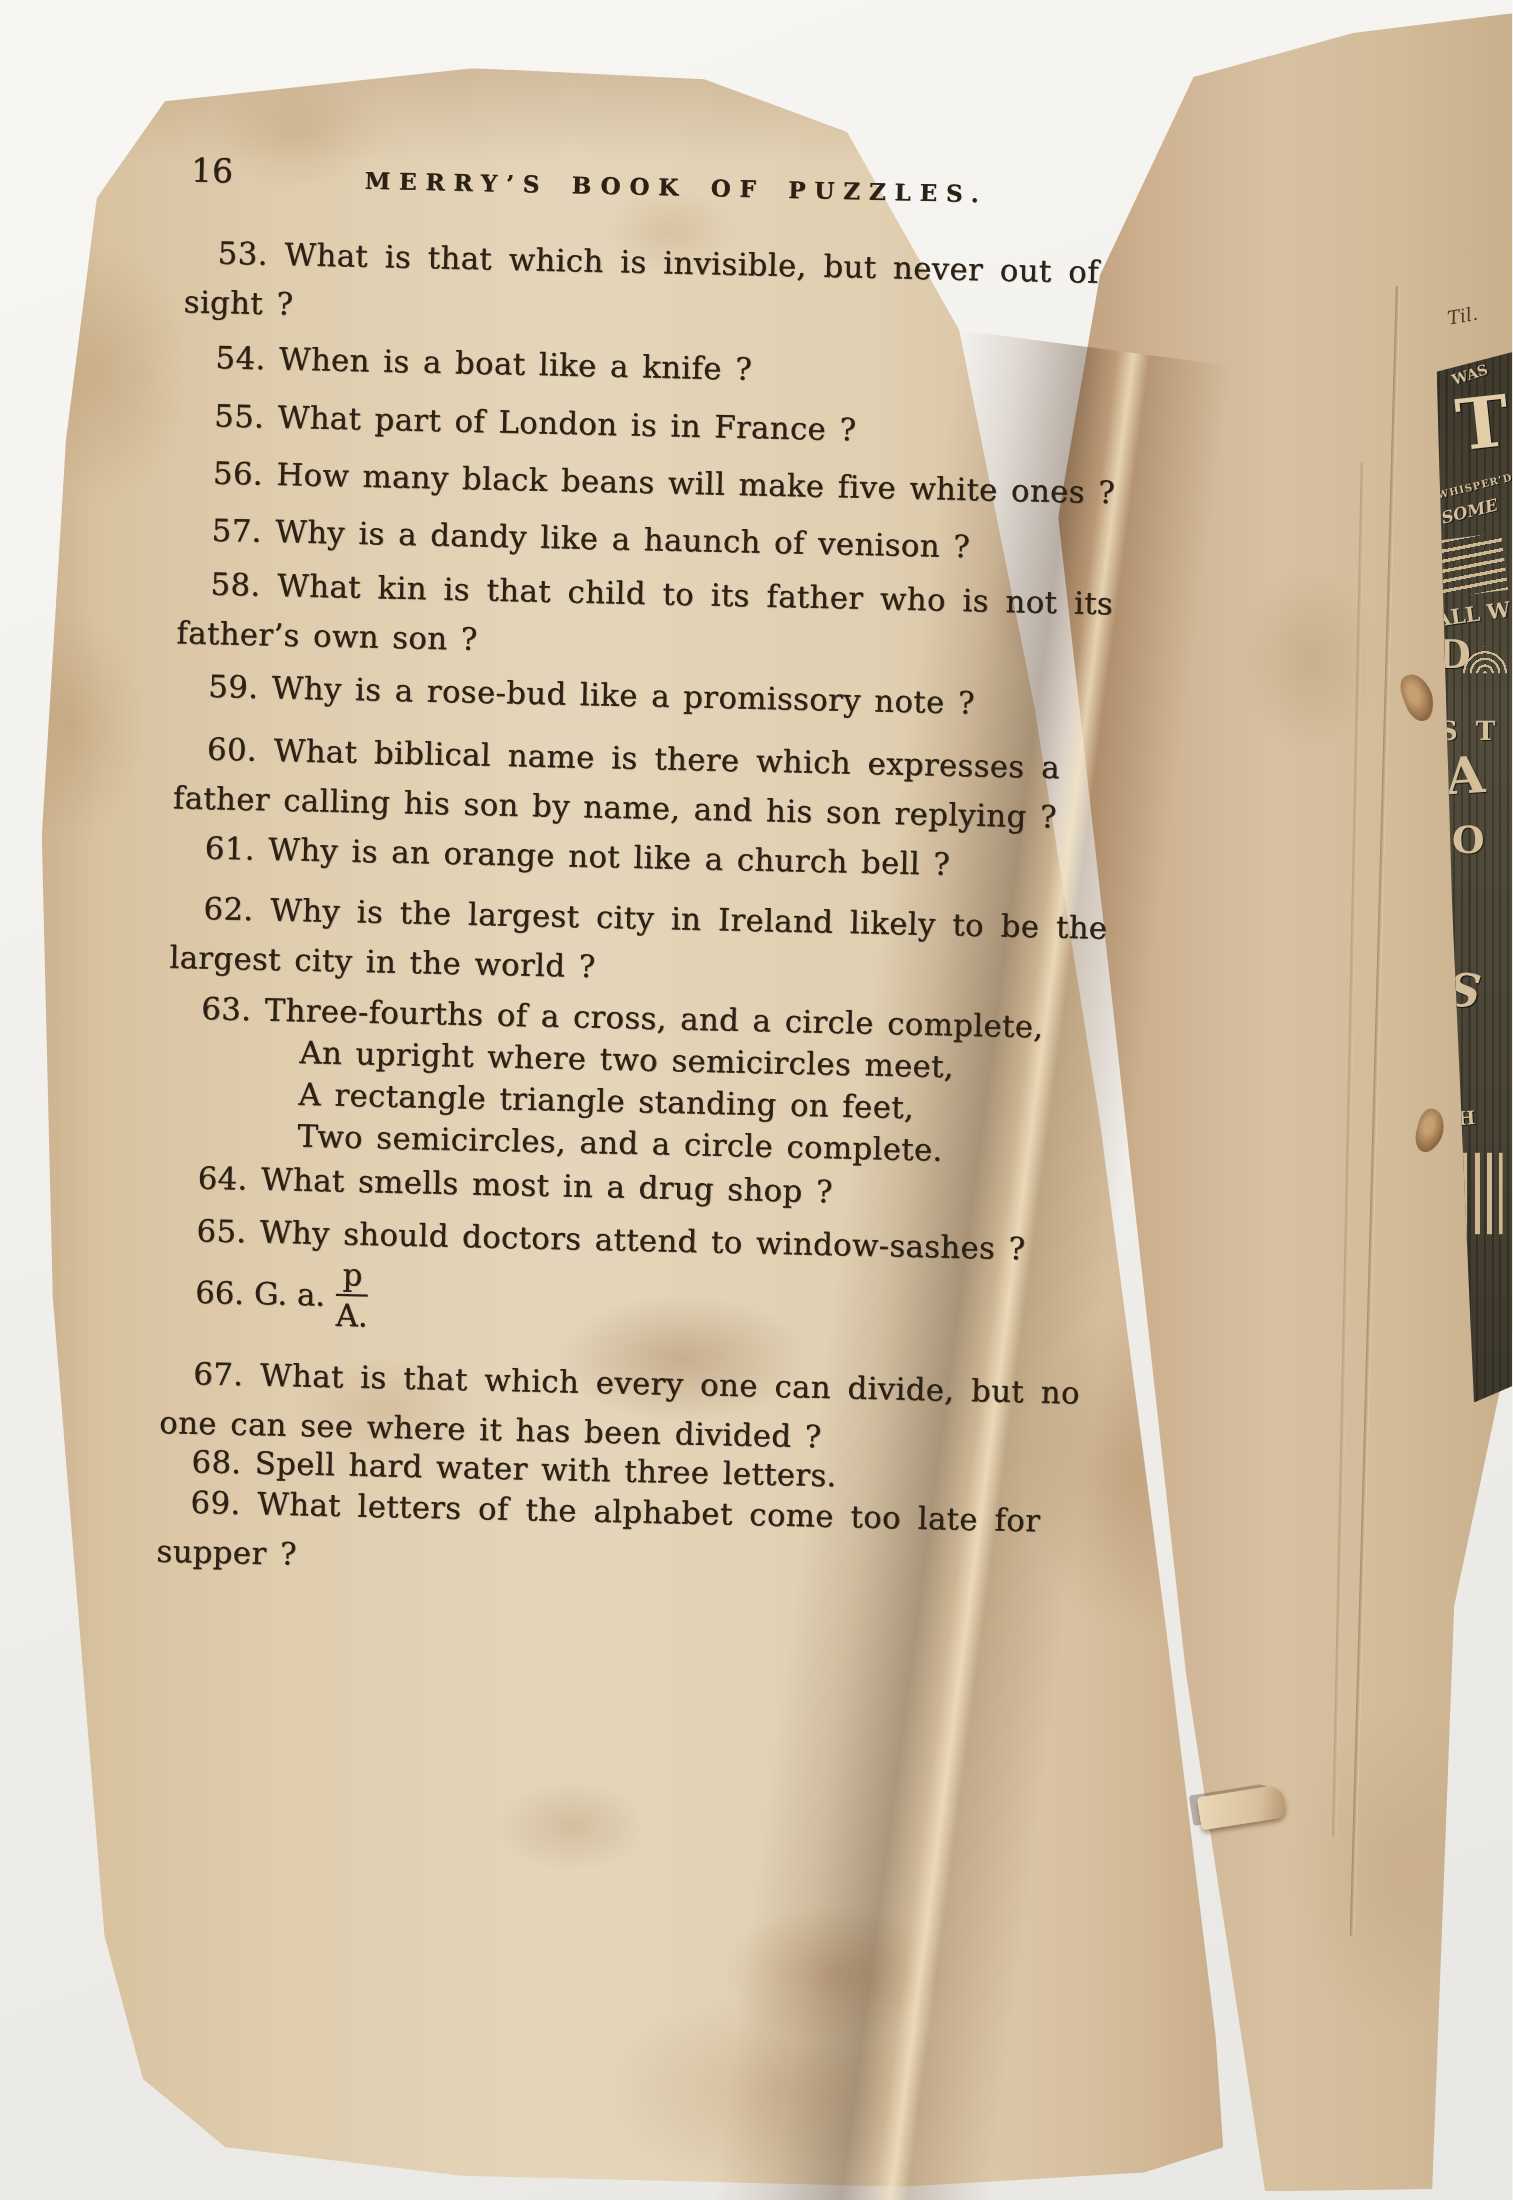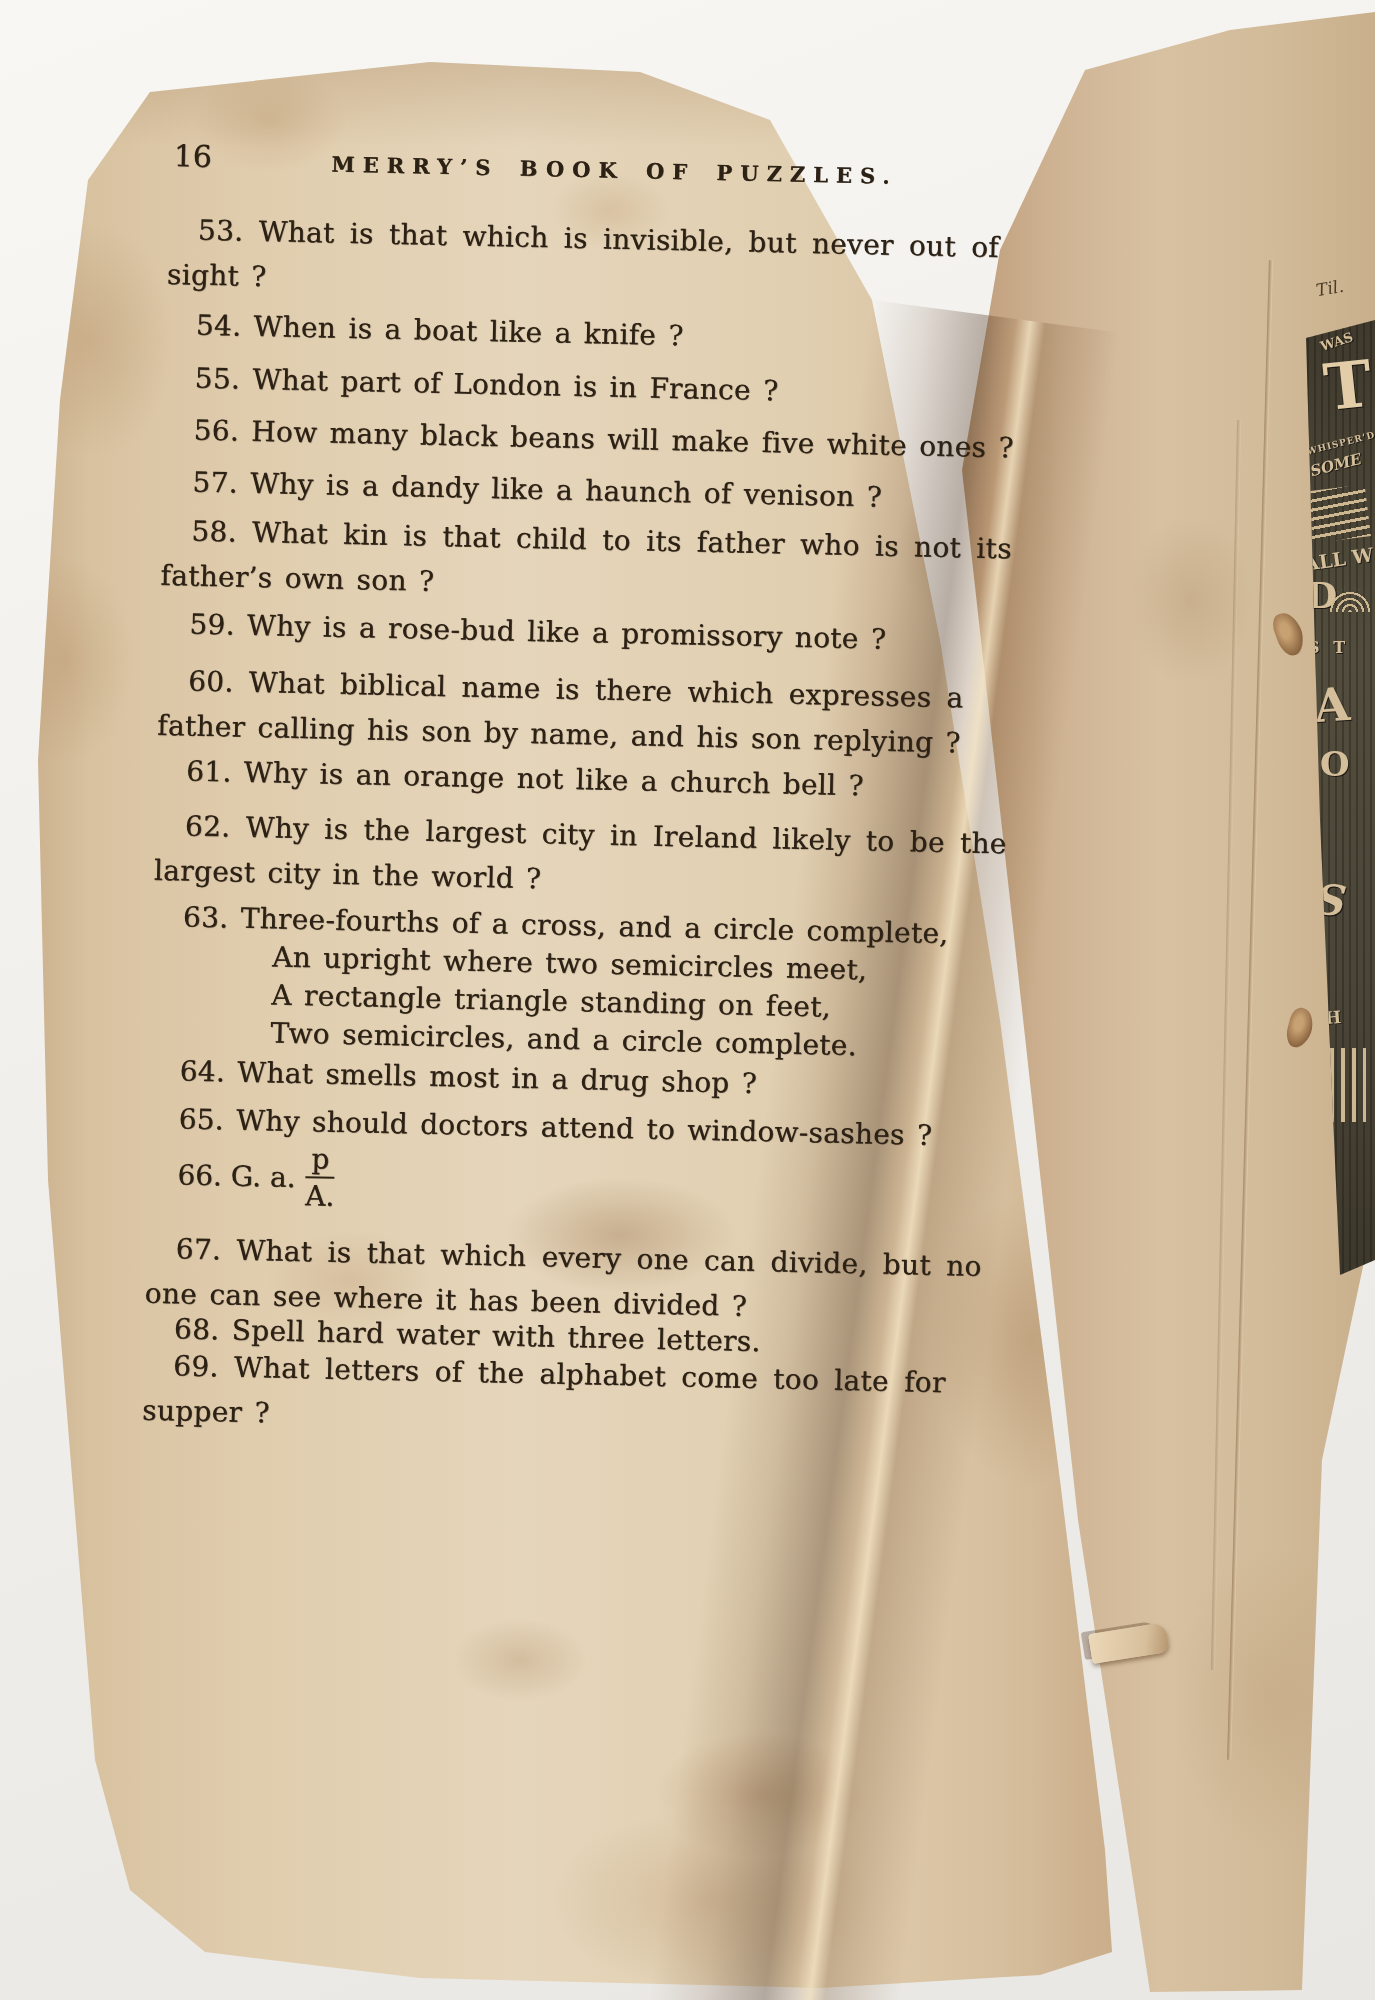--- a/index.html
+++ b/index.html
@@ -46,21 +46,21 @@
   #eng-was{top:14px;left:20px;font-size:13px;transform:rotate(-18deg);}
   #eng-t{top:28px;left:24px;font-size:64px;color:#e2cda8;transform:rotate(-6deg);}
   #eng-whisperd{top:118px;left:6px;font-size:9px;letter-spacing:1px;transform:rotate(-14deg);}
   #eng-some{top:136px;left:10px;font-size:15px;font-style:italic;transform:rotate(-14deg);}
   #eng-ruled{top:168px;left:6px;width:62px;height:52px;transform:rotate(-7deg);
     background:repeating-linear-gradient(176deg,#cdb791 0 3px,rgba(0,0,0,0) 3px 9px);}
   #eng-allw{top:228px;left:4px;font-size:19px;transform:rotate(-8deg);}
   #eng-d{top:254px;left:6px;font-size:36px;}
   #eng-dome{top:268px;left:28px;width:44px;height:24px;border-radius:44px 44px 0 0;
     background:repeating-radial-gradient(circle at 50% 100%,#cdb791 0 2px,rgba(0,0,0,0) 2px 6px);}
-  #eng-st{top:318px;left:8px;font-size:16px;letter-spacing:4px;}
+  #eng-st{top:330px;left:8px;font-size:24px;letter-spacing:4px;}
   #eng-a{top:358px;left:14px;font-size:46px;transform:rotate(-4deg);}
   #eng-o{top:424px;left:20px;font-size:34px;}
   #eng-scurl{top:556px;left:16px;font-size:42px;font-style:italic;transform:rotate(6deg);}
   #eng-wh{top:688px;left:6px;font-size:17px;transform:rotate(-4deg);}
   #eng-bars{top:728px;left:8px;width:58px;height:74px;
     background:repeating-linear-gradient(90deg,#cdb791 0 4px,rgba(0,0,0,0) 4px 11px);}
   #script-note{position:absolute;left:1316px;top:278px;z-index:3;font-style:italic;
     font-size:17px;color:#4a3a26;transform:rotate(-10deg);}
 
   

